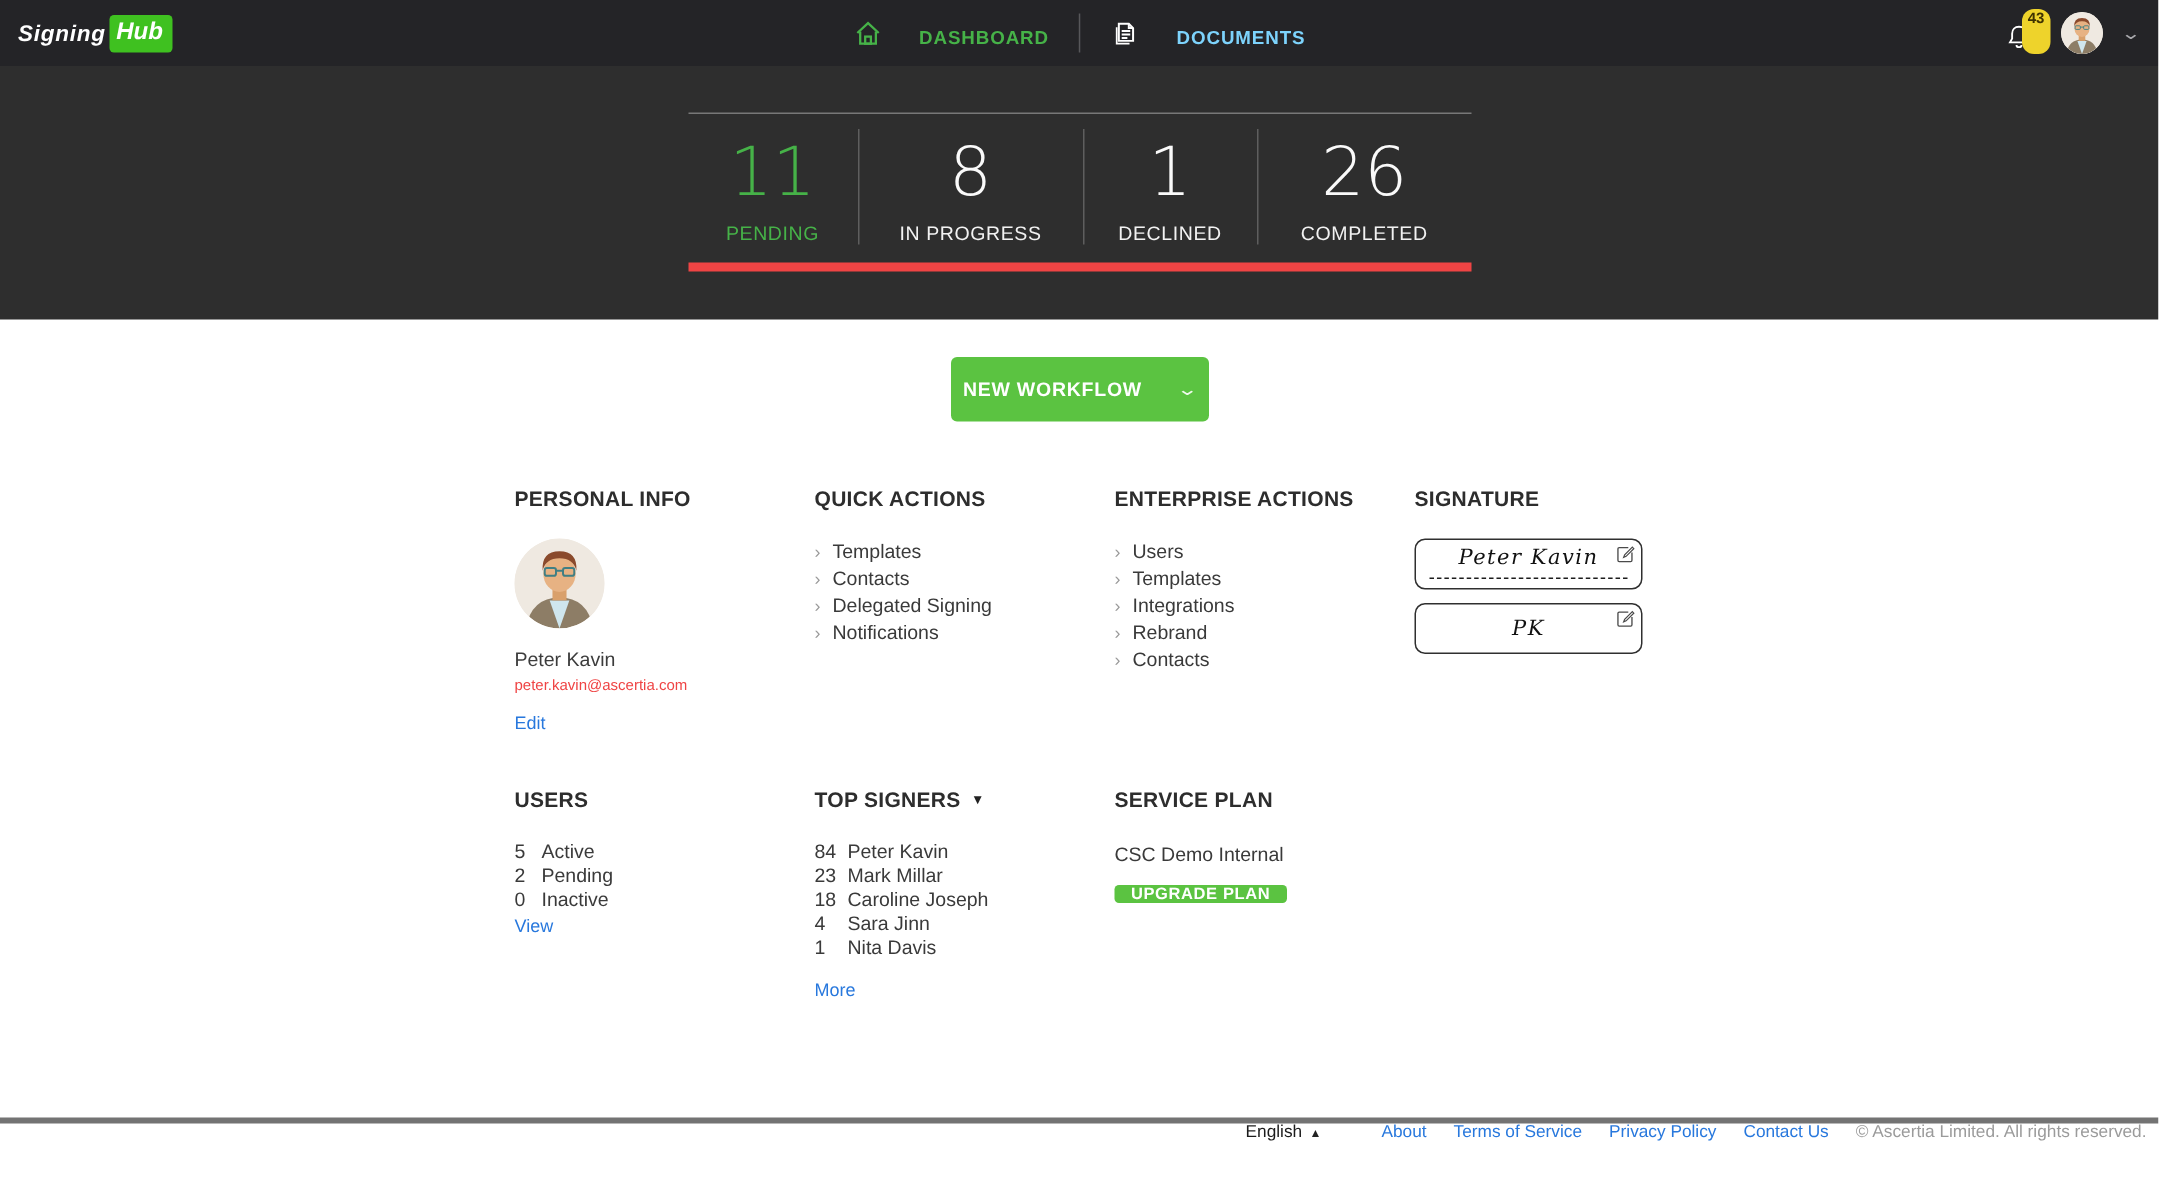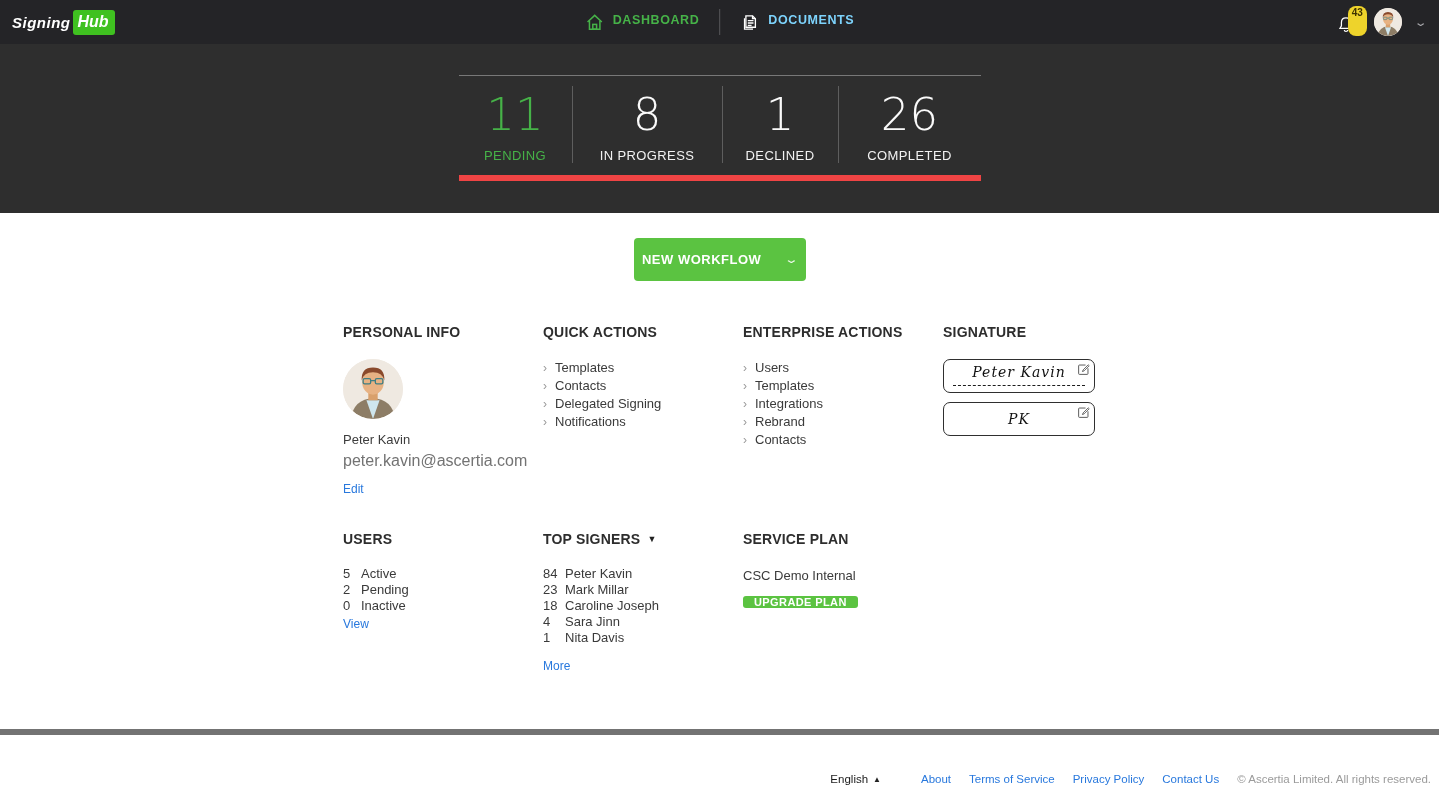--- a/index.html
+++ b/index.html
@@ -6,21 +6,21 @@
   html,body { width:1439px; height:785px; background:#fff; font-family:"Liberation Sans", sans-serif; overflow:hidden; }
   .page { position:relative; width:1439px; height:785px; background:#fff; }
 
   
   .topbar { position:relative; height:44px; background:#242427; display:flex; align-items:center; padding:0 14px 0 12px; }
   .logo { display:flex; align-items:center; cursor:pointer; }
   .logo-part1 { color:#fff; font-size:15px; font-weight:bold; font-style:italic; letter-spacing:.5px; }
   .logo-part2 { background:#3fc120; color:#fff; font-size:16px; font-weight:bold; font-style:italic; padding:3px 6px 4px 5px; border-radius:3px; margin-left:2px; }
 
   .topnav { position:absolute; left:50%; top:0; transform:translateX(-50%); height:44px; display:flex; align-items:center; }
-  .navitem { display:flex; align-items:flex-start; gap:9px; cursor:pointer; }
+  .navitem { display:flex; align-items:flex-end; gap:25px; cursor:pointer; }
   .navitem .navlabel { font-size:12.5px; font-weight:bold; letter-spacing:.6px; }
   .navitem.active .navlabel { color:#46b248; }
   .navitem.inactive .navlabel { color:#7dd3fc; }
   .nav-divider { width:1px; height:26px; background:#57575a; margin:0 20px; }
 
   .top-right { margin-left:auto; display:flex; align-items:center; gap:12px; }
   .bell-wrap { position:relative; cursor:pointer; padding:4px 6px 0 0; }
   .badge { position:absolute; top:-4px; left:12px; background:#eed32b; color:#3e3200; font-size:10px; font-weight:bold; padding:1px 4px 18px; border-radius:8px; line-height:11px; }
   .avatar-sm { width:28px; height:28px; border-radius:50%; overflow:hidden; cursor:pointer; background:#efe9e1; }
   .chev-down { color:#a9a9ad; font-size:11px; cursor:pointer; transform:scaleX(1.5); margin-left:2px; }
@@ -40,21 +40,21 @@
 
   
   .content { margin:43px 0 0 343px; width:760px; }
   .row { display:grid; grid-template-columns:200px 200px 200px 160px; }
   .row2 { margin-top:34px; }
   .sect-title { font-size:14px; font-weight:bold; color:#2d2d2d; letter-spacing:.2px; display:flex; align-items:center; gap:7px; }
   .sect-title .tri { font-size:9px; color:#222; cursor:pointer; }
 
   .avatar-lg { width:60px; height:60px; border-radius:50%; overflow:hidden; background:#efe9e1; margin-top:19px; }
   .pi-name { font-size:13px; color:#3c3c3c; margin-top:13px; }
-  .pi-email { font-size:16px; color:#737373; margin-top:5px; }
+  .pi-email { font-size:10px; color:#ef4444; margin-top:5px; }
   .link { font-size:12px; color:#2878dd; cursor:pointer; text-decoration:none; display:inline-block; }
   .pi-edit { margin-top:12px; }
 
   .alist { margin-top:19px; }
   .aitem { display:flex; align-items:center; gap:8px; font-size:13px; color:#3a3a3a; line-height:18px; cursor:pointer; }
   .aitem .chev { color:#9a9a9a; font-size:12px; }
 
   .sigbox { position:relative; width:152px; height:34px; border:1px solid #2f2f2f; border-radius:7px; margin-top:0; background:#fff; }
   .sigbox.first { margin-top:19px; }
   .sigbox.second { margin-top:9px; }
@@ -65,21 +65,21 @@
   .clist { margin-top:19px; }
   .citem { display:flex; font-size:13px; color:#3a3a3a; line-height:16px; cursor:default; }
   .citem .cnum { width:22px; flex:0 0 22px; }
   .users-link { }
   .more-link { margin-top:13px;text-align:center; }
 
   .plan-name { font-size:13px; color:#3a3a3a; margin-top:21px; }
   .btn-upgrade { margin-top:13px; background:#5bc341; color:#fff; border:none; border-radius:3px; font-size:11px; font-weight:bold; letter-spacing:.4px; padding:0 11px; cursor:pointer; font-family:"Liberation Sans", sans-serif; }
 
   
-  .footer { position:absolute; left:0; bottom:0; width:1439px; height:56px; border-top:6px solid #737373; background:#fff; display:flex; align-items:flex-end; justify-content:flex-end; gap:18px; padding-right:8px; }
+  .footer { position:absolute; left:0; bottom:0; width:1439px; height:40px; border-top:4px solid #737373; background:#fff; display:flex; align-items:flex-start; justify-content:flex-end; gap:18px; padding-right:8px; }
   .lang { display:flex; align-items:center; gap:5px; font-size:11.5px; color:#1b1b1b; cursor:pointer; margin-right:22px; }
   .lang .tri-up { font-size:8px; color:#222; }
   .flink { font-size:11.5px; color:#2878dd; cursor:pointer; text-decoration:none; }
   .copyright { font-size:11.5px; color:#9b9b9b; }
 
   svg { display:block; }
 </style>
 </head>
 <body>
 

